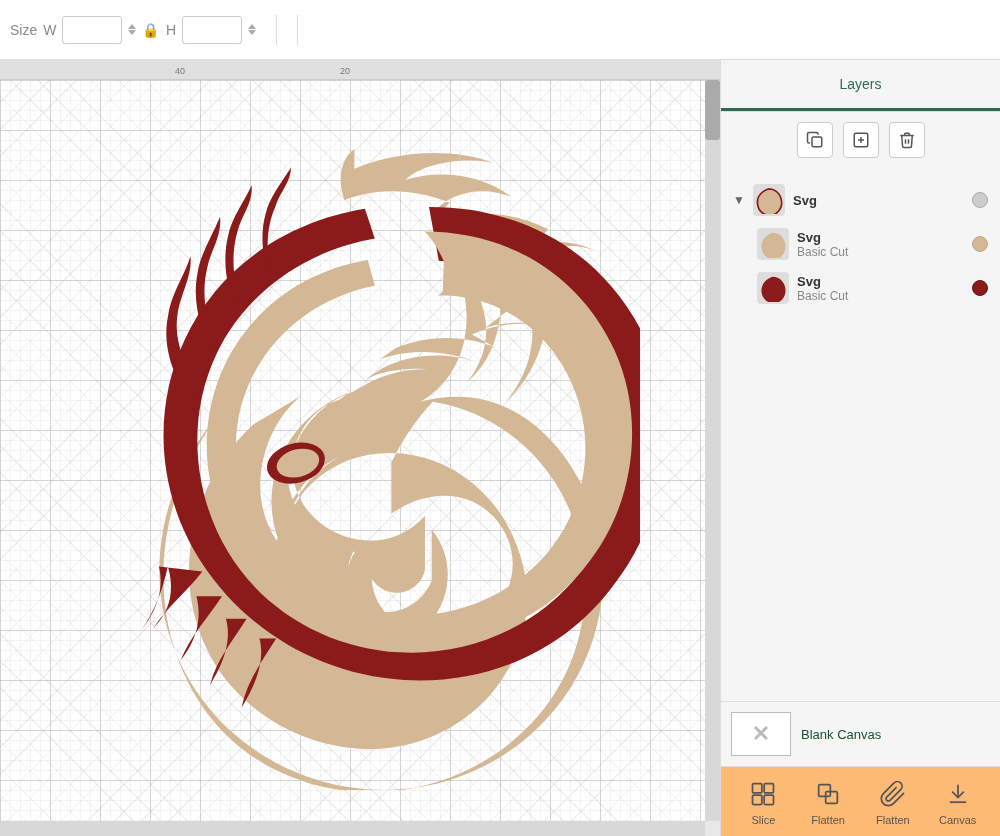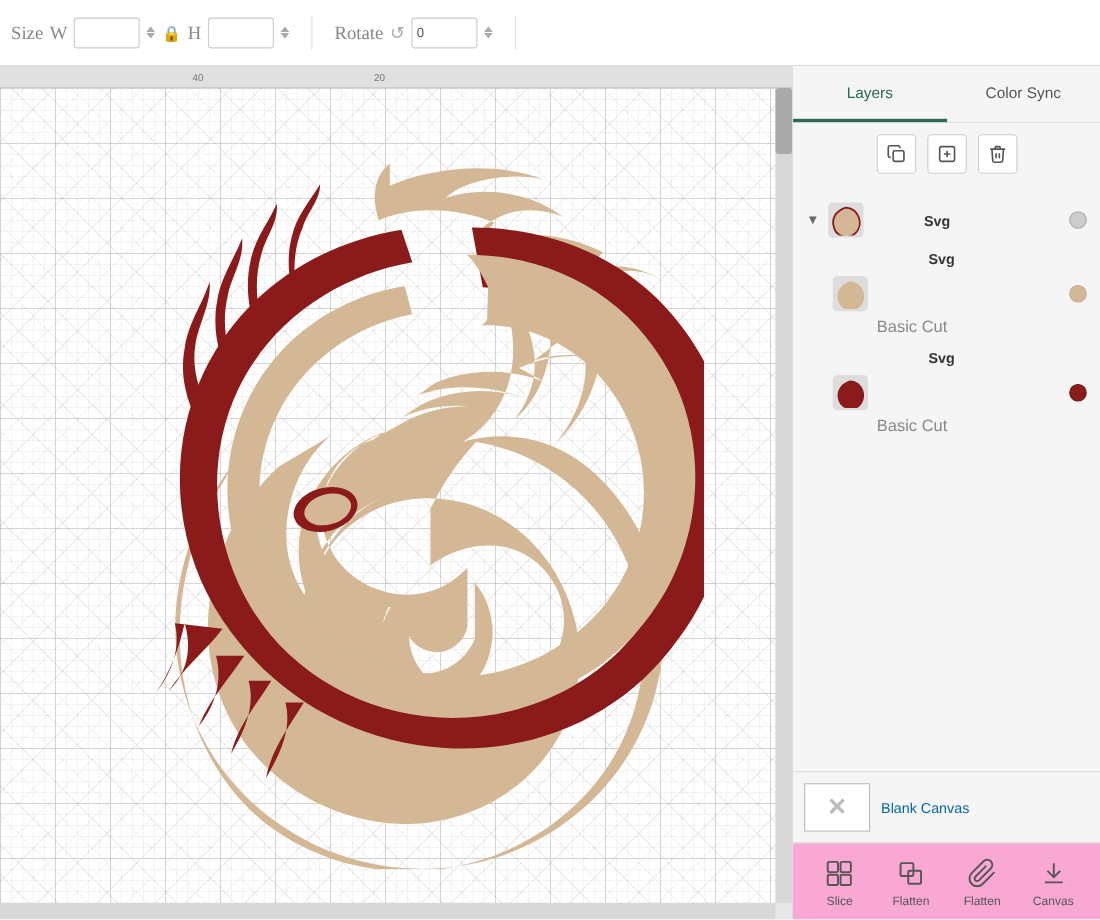--- a/index.html
+++ b/index.html
@@ -15,23 +15,22 @@
       padding: 0 10px;
       gap: 20px;
       flex-shrink: 0;
     }
     .toolbar-group {
       display: flex;
       align-items: center;
       gap: 6px;
     }
     .toolbar-label {
-      font-size: 17px;
+      font-size: 14px;
       color: #888;
-      font-family: Liberation Serif, serif;
     }
     .toolbar-input {
       width: 60px;
       height: 28px;
       border: 1px solid #ccc;
       border-radius: 3px;
       font-size: 12px;
       padding: 0 4px;
       color: #555;
     }
@@ -274,26 +273,24 @@
       justify-content: center;
     }
 
     .layer-info {
       flex: 1;
     }
     .layer-name {
       font-size: 13px;
       font-weight: 600;
       color: #333;
-      margin-left: 47px;
     }
     .layer-sublabel {
-      font-size: 15px;
+      font-size: 12px;
       color: #888;
-      margin-top: 46px;
     }
 
     .layer-visibility {
       width: 16px;
       height: 16px;
       border-radius: 50%;
       background: #ccc;
       border: 1px solid #aaa;
     }
 
@@ -319,27 +316,27 @@
       align-items: center;
       justify-content: center;
     }
     .canvas-x {
       font-size: 22px;
       color: #bbb;
       font-weight: bold;
     }
     .blank-canvas-label {
       font-size: 13px;
-      color: #0369a1;
+      color: #14532d;
     }
 
     
     .action-bar {
       height: 70px;
-      background: #f9a8d4;
+      background: #fdba74;
       border-top: 1px solid #ddd;
       display: flex;
       align-items: center;
       justify-content: space-around;
       padding: 0 10px;
     }
     .action-btn {
       display: flex;
       flex-direction: column;
       align-items: center;
@@ -379,29 +376,20 @@
     </div>
     <span class="lock-icon">🔒</span>
     <span class="toolbar-label">H</span>
     <input class="toolbar-input" type="text" style="">
     <div class="toolbar-arrow-btn">
       <span class="arrow-up"></span>
       <span class="arrow-down"></span>
     </div>
   </div>
   <div class="separator"></div>
-  <div class="toolbar-group">
-    <span class="toolbar-label">Rotate</span>
-    <span class="rotate-icon">↺</span>
-    <input class="toolbar-input" type="text" value="0" style="">
-    <div class="toolbar-arrow-btn">
-      <span class="arrow-up"></span>
-      <span class="arrow-down"></span>
-    </div>
-  </div>
   <div class="separator"></div>
 </div>
 
 <div class="main">
 
   <div class="canvas-area">
 
     <div class="ruler-top">
       <div class="ruler-marks">
         <span class="ruler-number" style="left:175px">40</span>
@@ -554,23 +542,20 @@
 
     <div class="scrollbar-h"></div>
   </div>
 
   <div class="right-panel">
 
     <div class="tabs">
       <div class="tab active">
         <span>Layers</span>
       </div>
-      <div class="tab">
-        <span>Color Sync</span>
-      </div>
     </div>
 
     <div class="layer-tools">
       <div class="layer-tool-btn">
         <svg width="18" height="18" viewBox="0 0 24 24" fill="none" stroke="#555" stroke-width="2">
           <rect x="8" y="8" width="13" height="13" rx="2"></rect>
           <path d="M5 16H4a2 2 0 01-2-2V4a2 2 0 012-2h10a2 2 0 012 2v1"></path>
         </svg>
       </div>
       <div class="layer-tool-btn">

